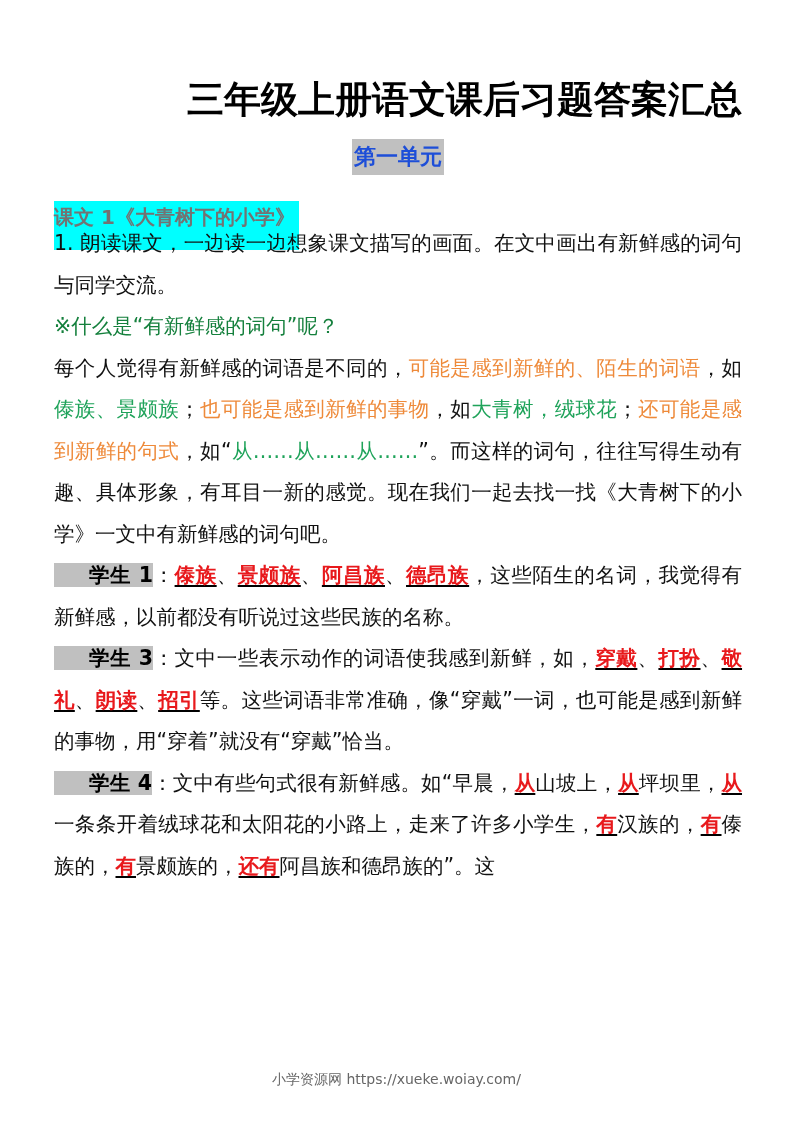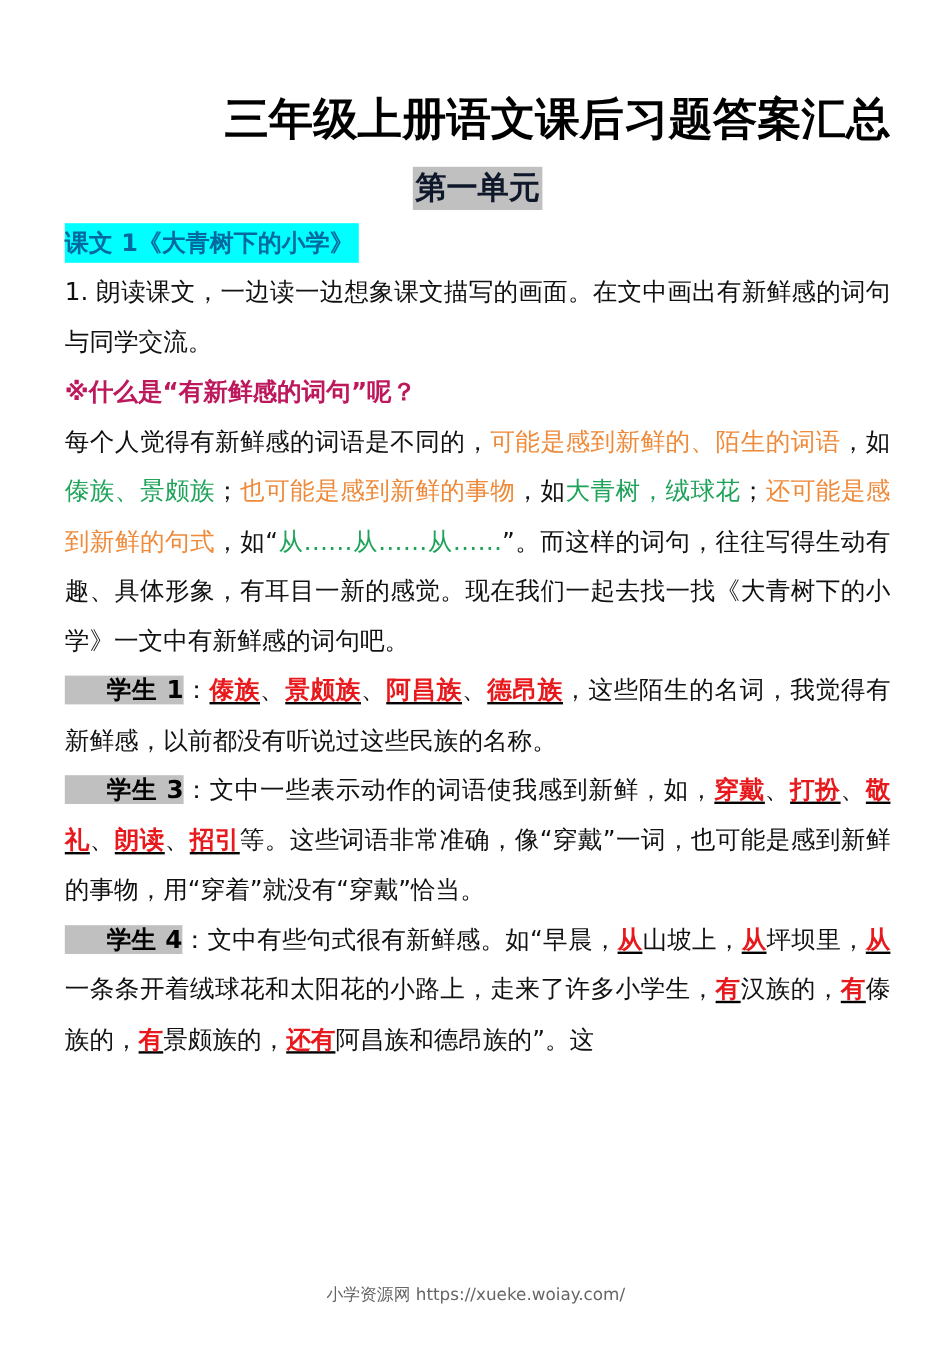--- a/index.html
+++ b/index.html
@@ -36,54 +36,54 @@
     .unit-wrap {
       position: absolute;
       left: 0;
       top: 139px;
       width: 688px;
       text-align: center;
     }
     .unit-heading {
       display: inline-block;
       background: #c0c0c0;
-      font-size: 26px;
+      font-size: 22px;
       font-weight: bold;
       line-height: 36px;
       padding: 0 2px;
-      color: #0f172a;
+      color: #1d4ed8;
       margin-left: 0px;
     }
     .lesson-heading {
       position: absolute;
       left: 0;
-      top: 186px;
+      top: 201px;
       background: #00ffff;
       font-size: 20px;
       font-weight: bold;
       line-height: 33px;
-      padding: 0 4px 0 0;
-      color: #0369a1;
+      padding: 0 4px 16px 0;
+      color: #737373;
     }
     .body-text {
       position: absolute;
       left: 0;
       top: 223px;
       width: 688px;
       font-size: 20.5px;
       line-height: 41.5px;
       text-align: justify;
       color: #111;
     }
     .body-text p {
       margin: 0;
     }
     .q-title {
-      color: #be185d;
-      font-weight: bold;
+      color: #15803d;
+      font-weight: normal;
     }
     .orange { color: #ee8a3a; }
     .green { color: #1fa35a; }
     .student-label {
       background: #c0c0c0;
       font-weight: bold;
       color: #000;
       padding-left: 35px;
     }
     .keyword {

